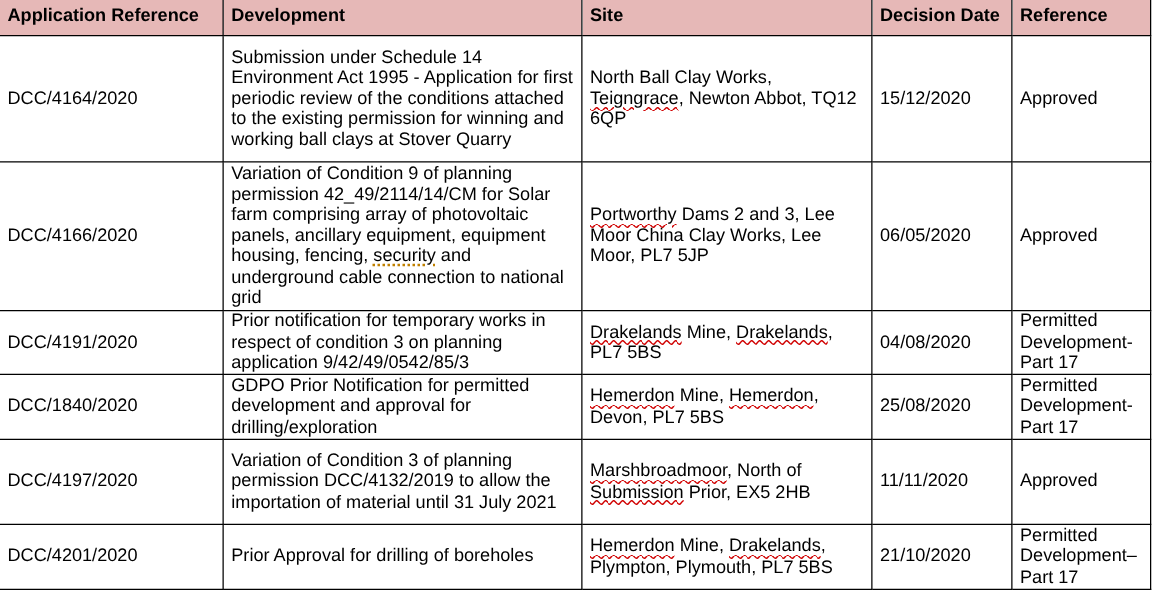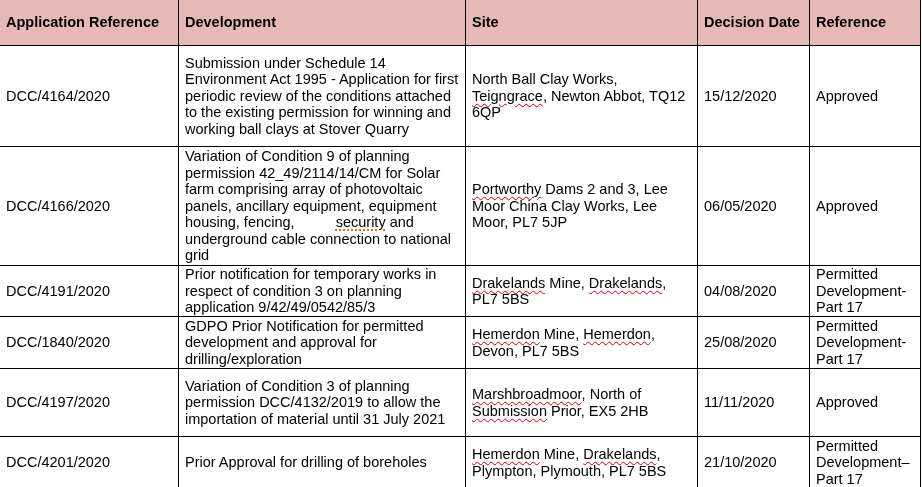--- a/index.html
+++ b/index.html
@@ -35,37 +35,36 @@
       background: #E6B8B7;
       font-weight: bold;
       font-size: 14.5px;
       line-height: 15.5px;
     }
     col.c-ref { width: 179px; }
     col.c-dev { width: 287px; }
     col.c-site { width: 232px; }
     col.c-date { width: 112px; }
     col.c-dec { width: 111px; }
-    tr.h-head { height: 46px; border-radius: 17px; }
+    tr.h-head { height: 29px; border-radius: 17px; }
     tr.h-r1 { height: 101px; }
     tr.h-r2 { height: 119px; }
     tr.h-r3 { height: 51px; }
     tr.h-r4 { height: 52px; }
     tr.h-r5 { height: 68px; }
     tr.h-r6 { height: 52px; }
     .spell {
       text-decoration: underline wavy #d00000;
       text-decoration-thickness: 1px;
       text-underline-offset: 2px;
     }
     .grammar {
       text-decoration: underline dotted #c08000;
       text-decoration-thickness: 2px;
       text-underline-offset: 2px;
-      margin-left: 37px;
     }
     td.dev { padding-left: 7px; }
     td.site { padding-left: 8px; }
     td.date { padding-left: 9px; }
     td.dec { padding-left: 8px; }
   </style>
 </head>
 <body>
 
 <table class="apps">

